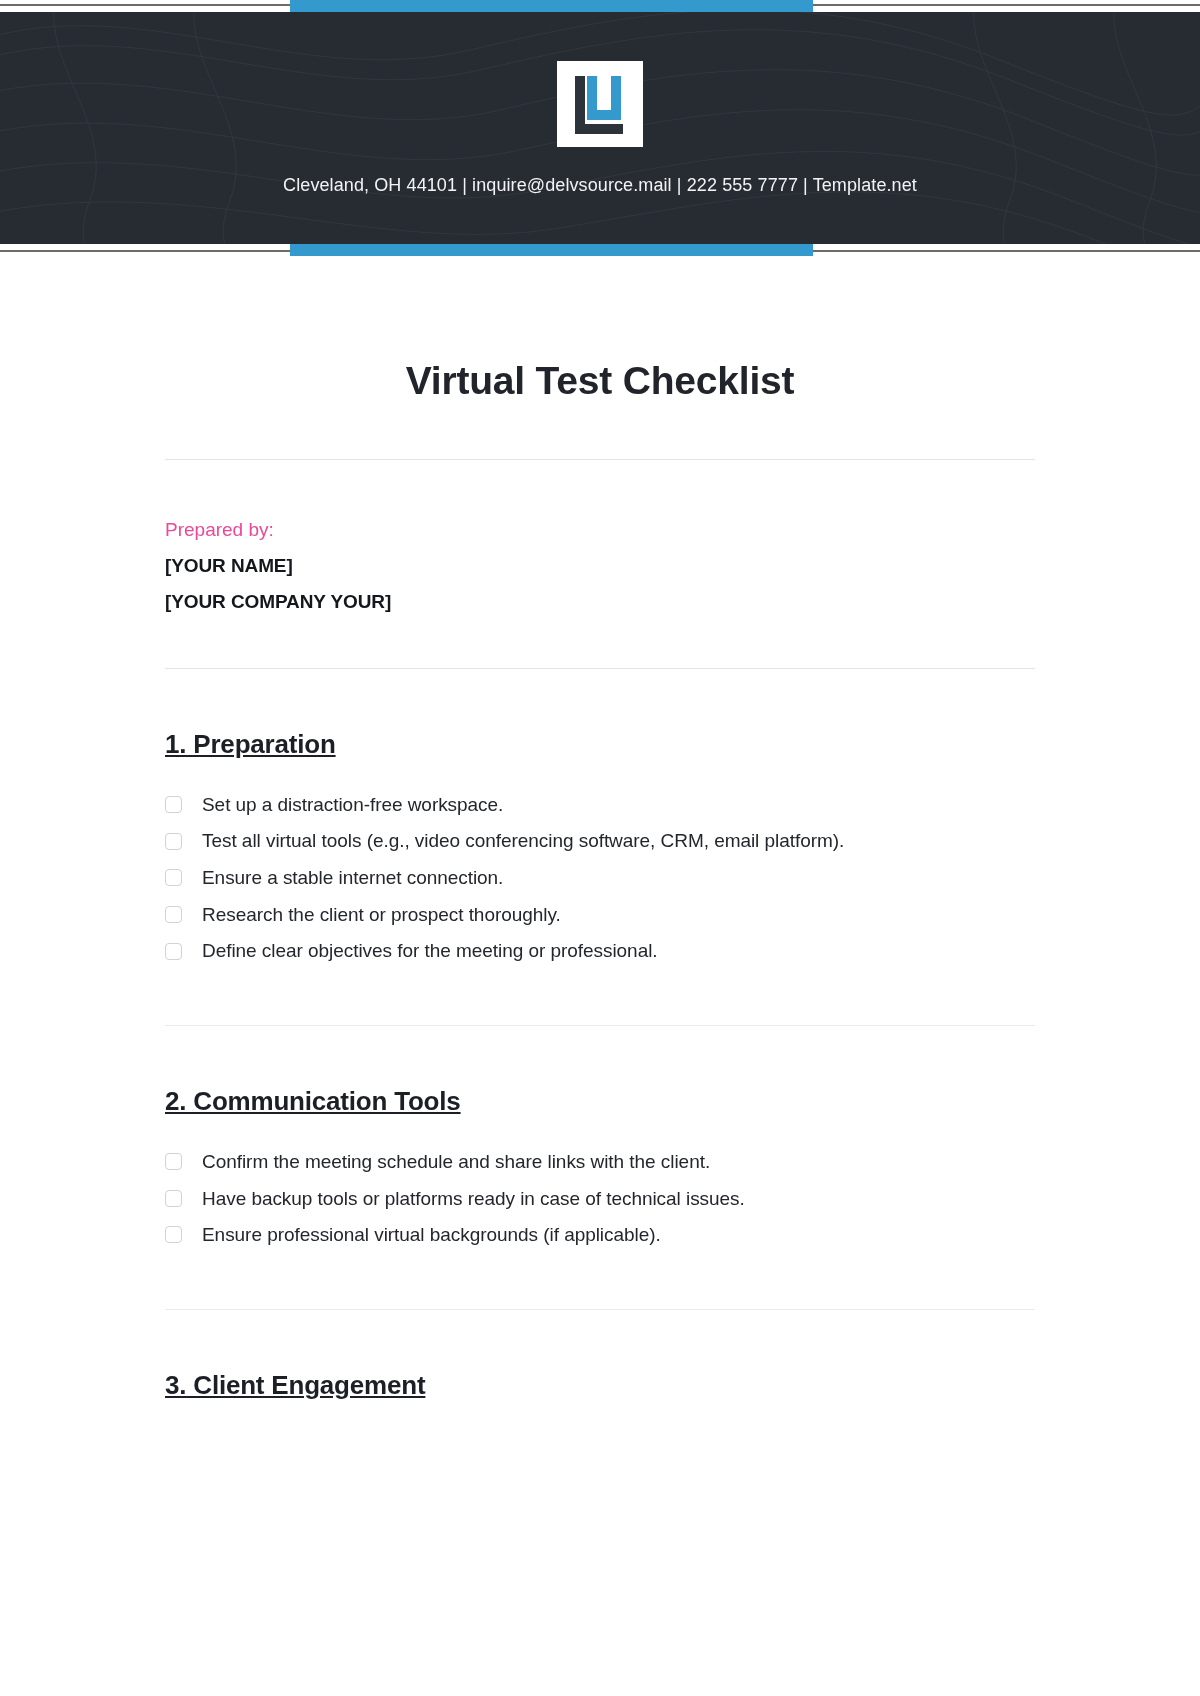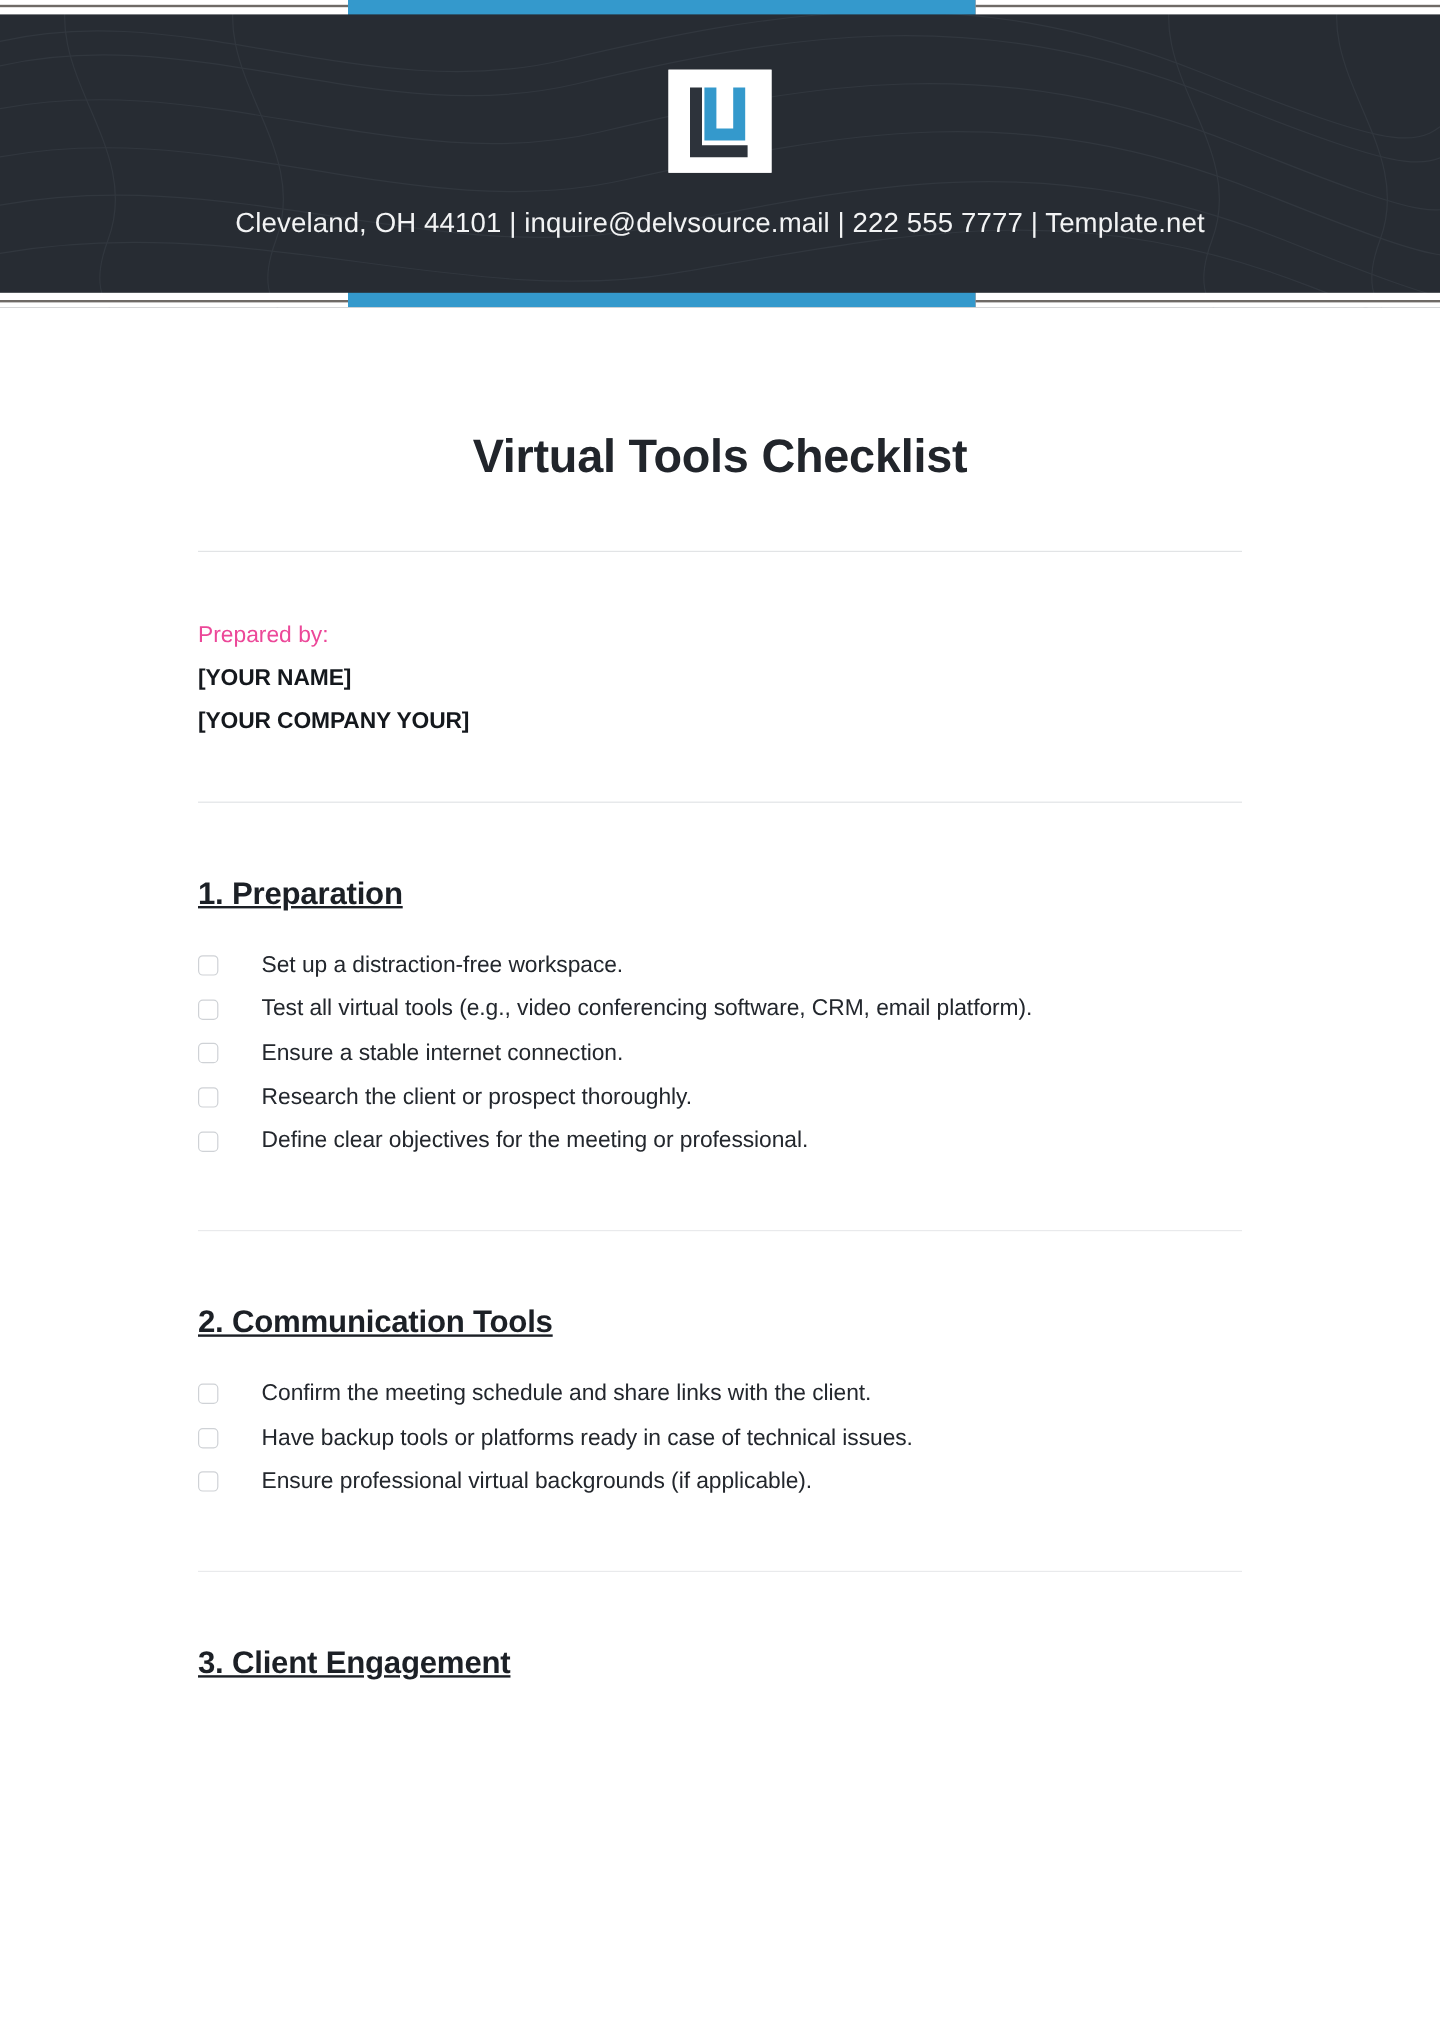--- a/index.html
+++ b/index.html
@@ -86,21 +86,21 @@
     position: relative;
     width: 86px;
     height: 86px;
     background: #ffffff;
     margin-bottom: 28px;
   }
   .logo-svg { display: block; }
 
   .contact-line {
     color: #f2f3f4;
-    font-size: 23px;
+    font-size: 18px;
     letter-spacing: 0.1px;
     white-space: nowrap;
     font-family: "Liberation Sans Narrow", "Liberation Sans", sans-serif;
   }
 
   
   .page {
     width: 1200px;
     padding: 0;
     box-sizing: border-box;
@@ -161,21 +161,21 @@
   }
 
   .check-list {
     list-style: none;
     margin: 0;
     padding: 0;
   }
   .check-item {
     display: flex;
     align-items: center;
-    gap: 36px;
+    gap: 20px;
     padding: 5.5px 0;
   }
   .checkbox {
     flex: 0 0 auto;
     width: 17px;
     height: 17px;
     border: 1.5px solid #cfd2d6;
     border-radius: 4px;
     background: #ffffff;
     box-sizing: border-box;
@@ -235,21 +235,21 @@
         <path d="M30 15 h10 v34 h14 v-34 h10 v44 h-34 z" fill="#3499cc"></path>
       </svg>
     </div>
     <div class="contact-line">Cleveland, OH 44101  |  inquire@delvsource.mail  |  222 555 7777  |  Template.net</div>
   </div>
 </div>
 
 <div class="page">
   <div class="content">
 
-    <h1 class="doc-title">Virtual Tools Checklist</h1>
+    <h1 class="doc-title">Virtual Test Checklist</h1>
 
     <div class="divider"></div>
 
     <div class="prepared">
       <div class="prepared-label">Prepared by:</div>
       <div class="prepared-value">[YOUR NAME]</div>
       <div class="prepared-value">[YOUR COMPANY YOUR]</div>
     </div>
 
     <div class="divider-2"></div>

